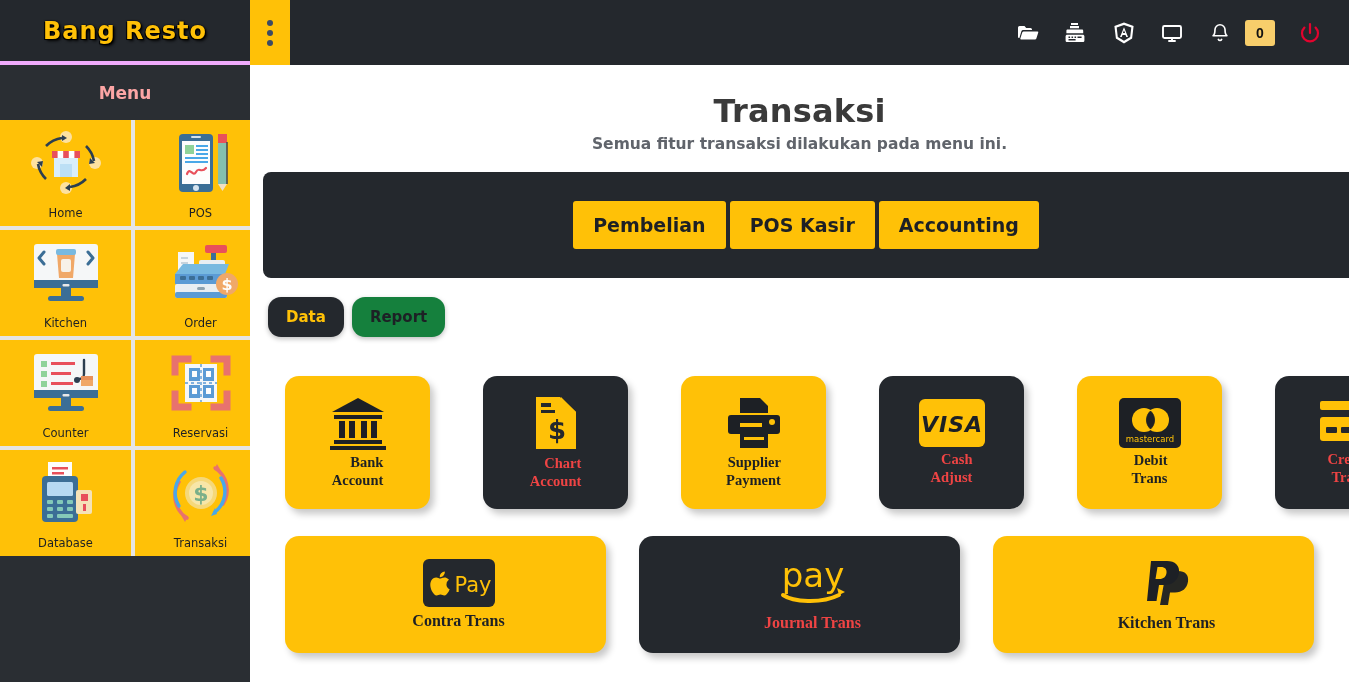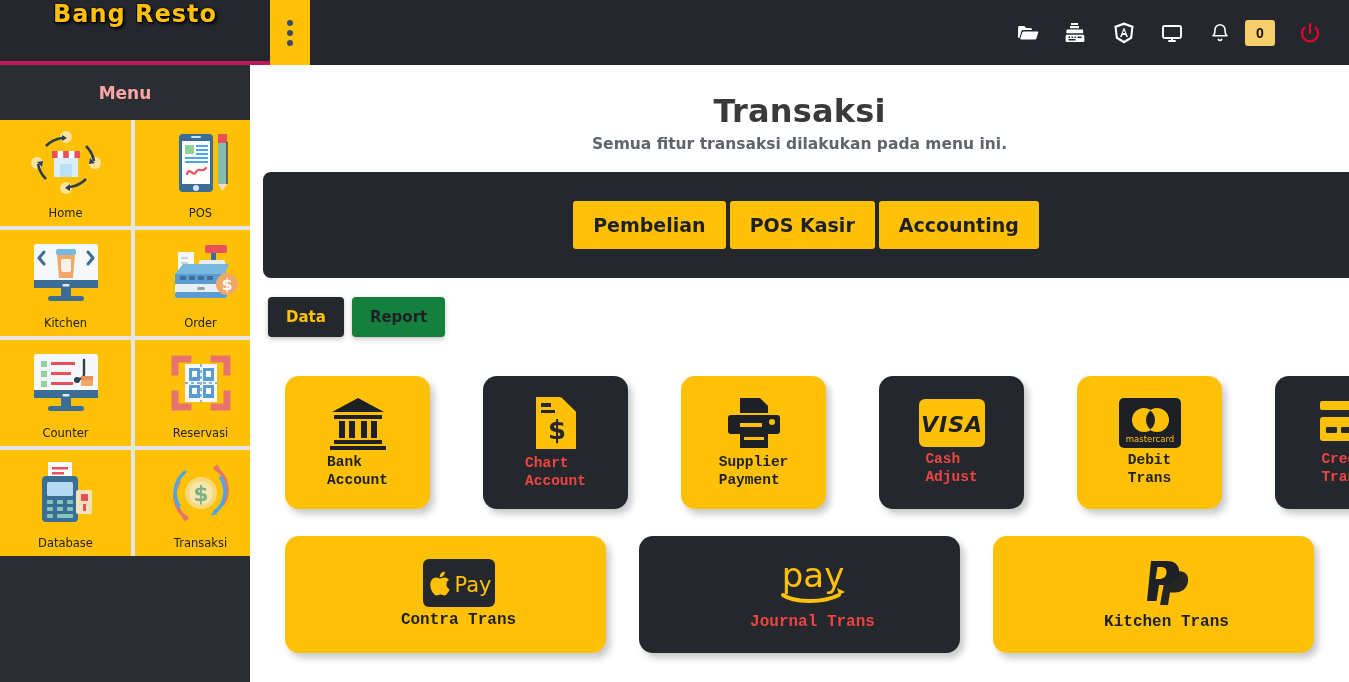--- a/index.html
+++ b/index.html
@@ -11,24 +11,24 @@
   }
   .app { position: relative; width: 1349px; height: 682px; background:#fff; }
 
   
   .topbar {
     position: absolute; left: 0; top: 0; width: 1349px; height: 65px;
     background: #24282d;
     display: flex; align-items: stretch;
   }
   .brand {
-    width: 270px; height: 65px;
+    width: 250px; height: 65px;
     background: #24282d;
-    display: flex; justify-content: center;
-    border-bottom: 4px solid #be185d;
+    display: flex; align-items: center; justify-content: center;
+    border-bottom: 4px solid #f0abfc;
   }
   .brand-text {
     font-family: "DejaVu Sans", sans-serif;
     font-weight: 700; font-size: 24px; letter-spacing: 1px;
     color: #FFC107;
     text-shadow: 0 0 2px #000, 1px 1px 0 #000, -1px 1px 0 #000, 2px 2px 3px rgba(0,0,0,.9);
   }
   .menu-toggle {
     width: 40px; height: 65px; background: #FFC107;
     display: flex; flex-direction: column; align-items: center; justify-content: center;
@@ -104,21 +104,21 @@
     padding: 13px 20px; border: none; border-radius: 3px; cursor: pointer;
     min-width: 110px;
   }
 
   .tabs {
     position: absolute; left: 18px; top: 232px;
     display: flex; gap: 8px;
   }
   .tab {
     font-family: "DejaVu Sans", sans-serif; font-weight: 700; font-size: 15px;
-    padding: 11px 18px; border: none; border-radius: 4px; cursor: pointer;
+    padding: 11px 18px; border: none; border-radius: 13px; cursor: pointer;
     box-shadow: 0 2px 5px rgba(0,0,0,.25);
   }
   .tab.active { background: #24282d; color: #FFC107; }
   .tab.inactive { background: #15803d; color: #1d2025; }
 
   .cards-row {
     position: absolute; left: 35px; display: flex;
   }
   .row1 { top: 311px; gap: 53px; }
   .row2 { top: 471px; gap: 33px; }
@@ -129,22 +129,22 @@
     box-shadow: 4px 5px 7px rgba(0,0,0,.22);
   }
   .card.sm { width: 145px; height: 133px; }
   .card.lg { width: 321px; height: 117px; padding-left: 26px; }
   .card.yellow { background: #FFC107; }
   .card.yellow .card-label { color: #1d2025; }
   .card.dark { background: #24282d; }
   .card.dark .card-label { color: #ef4444; }
   .card-icon { display: flex; align-items: center; justify-content: center; margin-bottom: 4px; }
   .card-label {
-    font-family: Liberation Mono, monospace; font-weight: 700; font-size: 14.5px;
-    text-align: left; line-height: 1.2;
+    font-family: Liberation Serif, serif; font-weight: 700; font-size: 14.5px;
+    text-align: right; line-height: 1.2;
   }
   .card.lg .card-label { font-size: 16px; }
 </style>
 </head>
 <body>
 
 <div class="app">
 
   <div class="topbar">
     <div class="brand">

